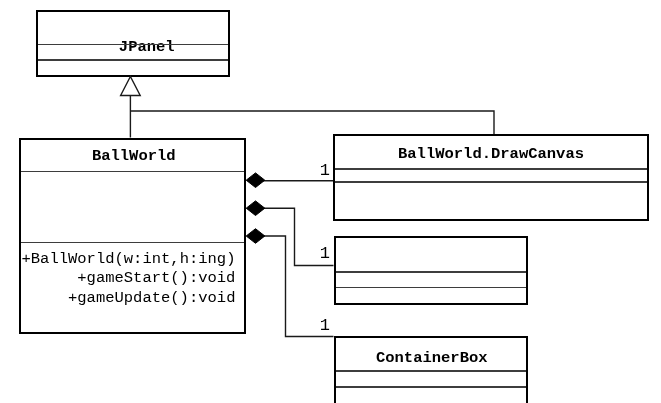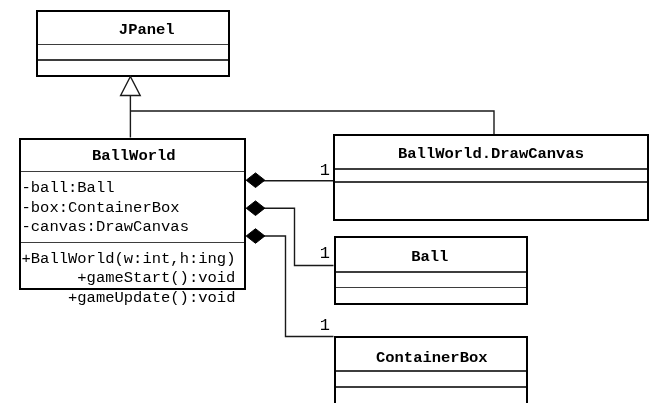--- a/index.html
+++ b/index.html
@@ -9,45 +9,41 @@
   .div{position:absolute;left:0;right:0;height:1.5px;background:#3d3d3d;}
   .title{position:absolute;left:0;right:0;text-align:center;font-weight:bold;
          font-size:15.5px;line-height:15.5px;}
   .txt{position:absolute;font-size:15.5px;line-height:19.45px;white-space:pre;}
   svg{position:absolute;left:0;top:0;}
 </style>
 </head>
 <body>
 
 <div class="box" style="left:36px;top:10px;width:194px;height:66.5px;">
-  <div class="title" style="top:11px;text-indent:1.5px;padding-left:26px;">JPanel</div>
+  <div class="title" style="top:28px;text-indent:1.5px;padding-left:26px;">JPanel</div>
   <div class="div" style="top:31.7px;"></div>
   <div class="div" style="top:47.3px;"></div>
 </div>
 
-<div class="box" style="left:19px;top:137.5px;width:226.5px;height:152px;">
+<div class="box" style="left:19px;top:137.5px;width:226.5px;height:196px;">
   <div class="title" style="top:9.4px;text-indent:3px;">BallWorld</div>
   <div class="div" style="top:31.3px;"></div>
-  <div class="txt" style="left:0.5px;top:39.6px;">-ball:Ball
--box:ContainerBox
--canvas:DrawCanvas</div>
   <div class="div" style="top:102.3px;"></div>
   <div class="txt" style="left:0.5px;top:110.3px;text-align:right;">+BallWorld(w:int,h:ing)
 +gameStart():void
 +gameUpdate():void</div>
 </div>
 
 <div class="box" style="left:333px;top:134px;width:316px;height:87px;">
   <div class="title" style="top:11px;">BallWorld.DrawCanvas</div>
   <div class="div" style="top:32.3px;"></div>
   <div class="div" style="top:45.4px;"></div>
 </div>
 
 <div class="box" style="left:333.5px;top:236px;width:194.5px;height:68.5px;">
-  <div class="title" style="top:12px;text-indent:-2px;">Ball</div>
   <div class="div" style="top:33.3px;"></div>
   <div class="div" style="top:48.8px;"></div>
 </div>
 
 <div class="box" style="left:333.5px;top:336px;width:194.5px;height:70px;padding-left:24px;">
   <div class="title" style="top:13px;text-indent:2px;">ContainerBox</div>
   <div class="div" style="top:32.3px;"></div>
   <div class="div" style="top:48.3px;"></div>
 </div>
 

